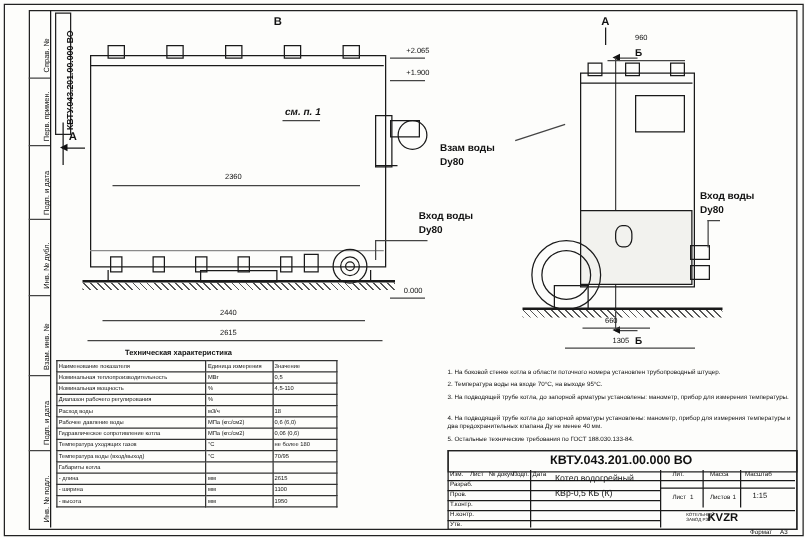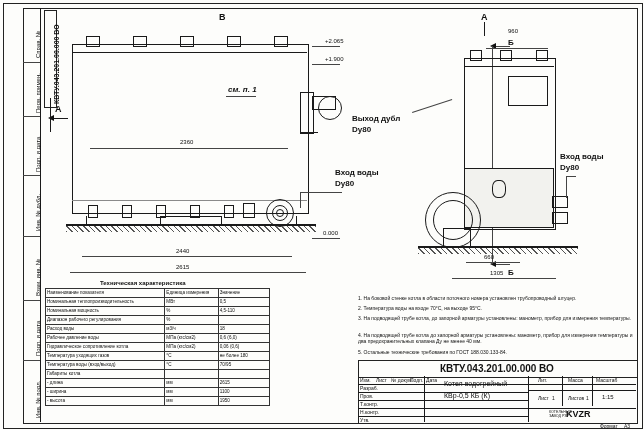--- a/index.html
+++ b/index.html
@@ -155,21 +155,21 @@
   <div class="ln h" style="left:418px;top:246px;width:160px;height:2px;"></div>
   <div class="hatch" style="left:418px;top:248px;width:160px;height:6px;"></div>
 
   <div class="ln h thin" style="left:486px;top:48px;width:62px;"></div>
   <div class="txt t6" style="left:508px;top:28px;">960</div>
   <div class="ln h thin" style="left:466px;top:262px;width:54px;"></div>
   <div class="txt t6" style="left:484px;top:254px;">660</div>
   <div class="ln h thin" style="left:452px;top:278px;width:104px;"></div>
   <div class="txt t6" style="left:490px;top:270px;">1305</div>
 
-  <div class="txt t8 b" style="left:352px;top:114px;">Выход дубл</div>
+  <div class="txt t8 b" style="left:352px;top:114px;">Взам воды</div>
   <div class="txt t8 b" style="left:352px;top:125px;">Dy80</div>
   <div class="ln h thin" style="left:412px;top:112px;width:42px;transform:rotate(-18deg);transform-origin:0 0;"></div>
 
   <div class="txt t8 b" style="left:560px;top:152px;">Вход воды</div>
   <div class="txt t8 b" style="left:560px;top:163px;">Dy80</div>
   <div class="ln h thin" style="left:566px;top:176px;width:10px;"></div>
   <div class="ln v thin" style="left:566px;top:176px;height:22px;"></div>
 
   <div class="txt t6 b" style="left:100px;top:280px;">Техническая характеристика</div>
   <table class="tc" style="left:45px;top:288px;width:225px;">

